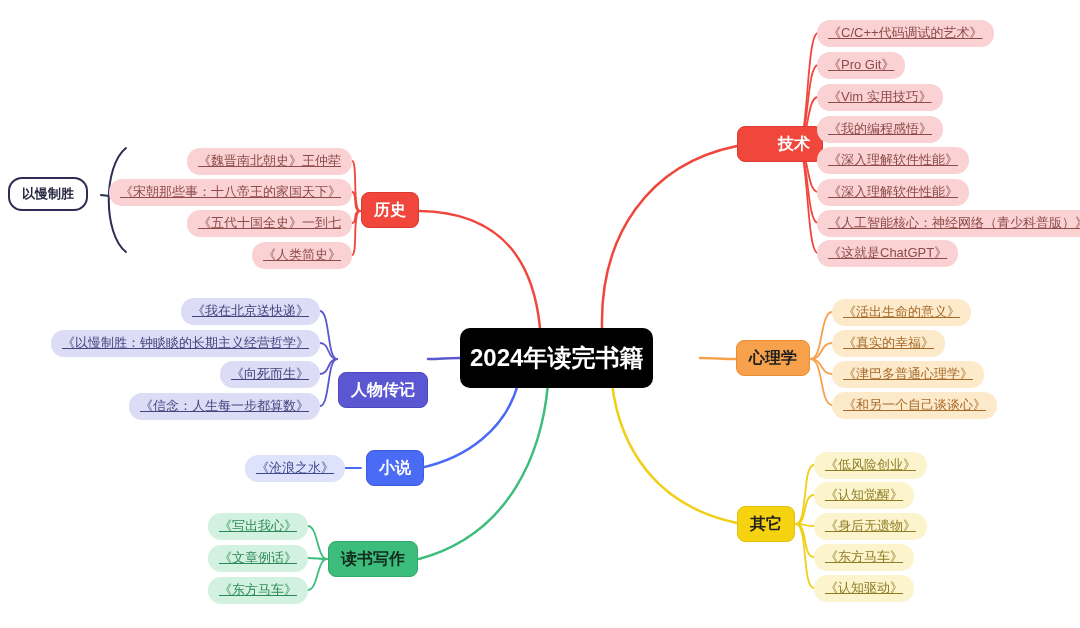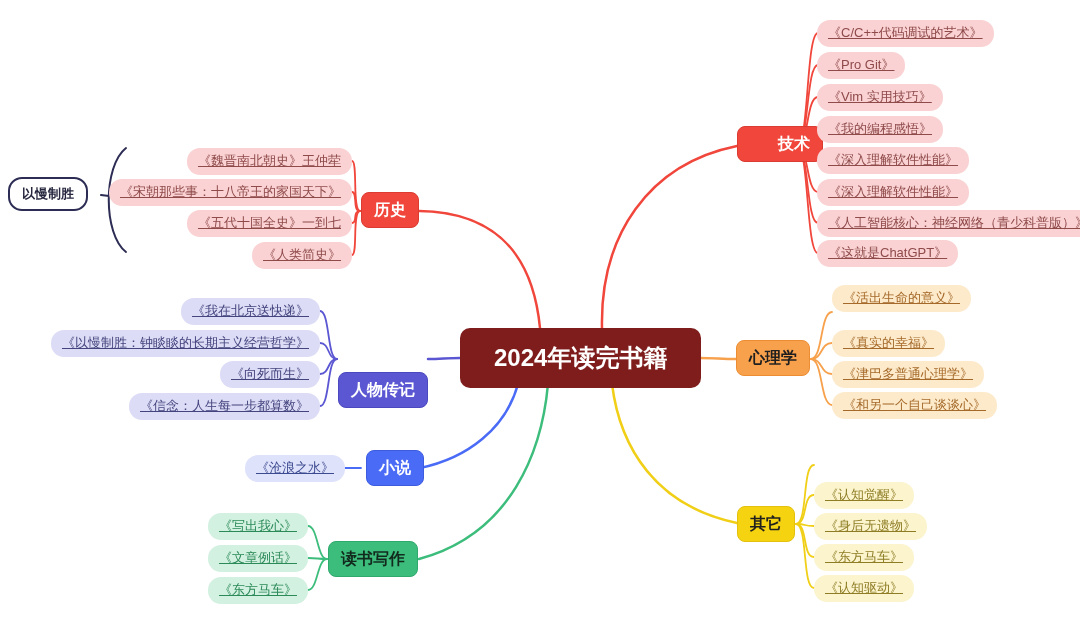--- a/index.html
+++ b/index.html
@@ -14,22 +14,22 @@
   .st-red    { stroke:#f1463b; }
   .st-orange { stroke:#f7a14d; }
   .st-yellow { stroke:#f0cf16; }
   .st-green  { stroke:#3dbd7c; }
   .st-indigo { stroke:#5b57d2; }
   .st-blue   { stroke:#4a6bf6; }
   .st-navy   { stroke:#2c2c54; stroke-width:2px; }
 
   .topic {
     position:absolute; left:460px; top:328px; z-index:2;
-    background:#7f1d1d; color:#ffffff; font-size:24px; font-weight:bold;
-    padding:14px 34px; border-radius:10px; white-space:nowrap;
+    background:#000000; color:#ffffff; font-size:24px; font-weight:bold;
+    padding:14px 10px; border-radius:10px; white-space:nowrap;
   }
   .node {
     position:absolute; z-index:2; font-size:16px; font-weight:bold;
     padding:7px 12px; border-radius:8px; white-space:nowrap; line-height:1.25;
   }
   .item {
     position:absolute; z-index:2; font-size:13px; line-height:1.3;
     padding:5px 11px; border-radius:13px; white-space:nowrap;text-decoration:underline;
   }
   .callout {
@@ -112,26 +112,27 @@
   <div class="item i-pink" style="left:817px; top:20px;">《C/C++代码调试的艺术》</div>
   <div class="item i-pink" style="left:817px; top:52px;">《Pro Git》</div>
   <div class="item i-pink" style="left:817px; top:84px;">《Vim 实用技巧》</div>
   <div class="item i-pink" style="left:817px; top:116px;">《我的编程感悟》</div>
   <div class="item i-pink" style="left:817px; top:147px;">《深入理解软件性能》</div>
   <div class="item i-pink" style="left:817px; top:179px;">《深入理解软件性能》</div>
   <div class="item i-pink" style="left:817px; top:210px;">《人工智能核心：神经网络（青少科普版）》</div>
   <div class="item i-pink" style="left:817px; top:240px;">《这就是ChatGPT》</div>
 
   <div class="node n-orange" style="left:736px; top:340px;">心理学</div>
-  <div class="item i-cream" style="left:832px; top:285px;">《活出生命的意义》</div>
+  <div class="item i-cream" style="left:832px; top:299px;">《活出生命的意义》</div>
   <div class="item i-cream" style="left:832px; top:330px;">《真实的幸福》</div>
   <div class="item i-cream" style="left:832px; top:361px;">《津巴多普通心理学》</div>
   <div class="item i-cream" style="left:832px; top:392px;">《和另一个自己谈谈心》</div>
 
   <div class="node n-yellow" style="left:737px; top:506px;">其它</div>
+  <div class="item i-paleyellow" style="left:814px; top:452px;">《低风险创业》</div>
   <div class="item i-paleyellow" style="left:814px; top:482px;">《认知觉醒》</div>
   <div class="item i-paleyellow" style="left:814px; top:513px;">《身后无遗物》</div>
   <div class="item i-paleyellow" style="left:814px; top:544px;">《东方马车》</div>
   <div class="item i-paleyellow" style="left:814px; top:575px;">《认知驱动》</div>
 
   <div class="node n-red" style="right:661px; top:192px;">历史</div>
   <div class="item i-pink" style="right:728px; top:148px;">《魏晋南北朝史》王仲荦</div>
   <div class="item i-pink" style="right:728px; top:179px;">《宋朝那些事：十八帝王的家国天下》</div>
   <div class="item i-pink" style="right:728px; top:210px;">《五代十国全史》一到七</div>
   <div class="item i-pink" style="right:728px; top:242px;">《人类简史》</div>

